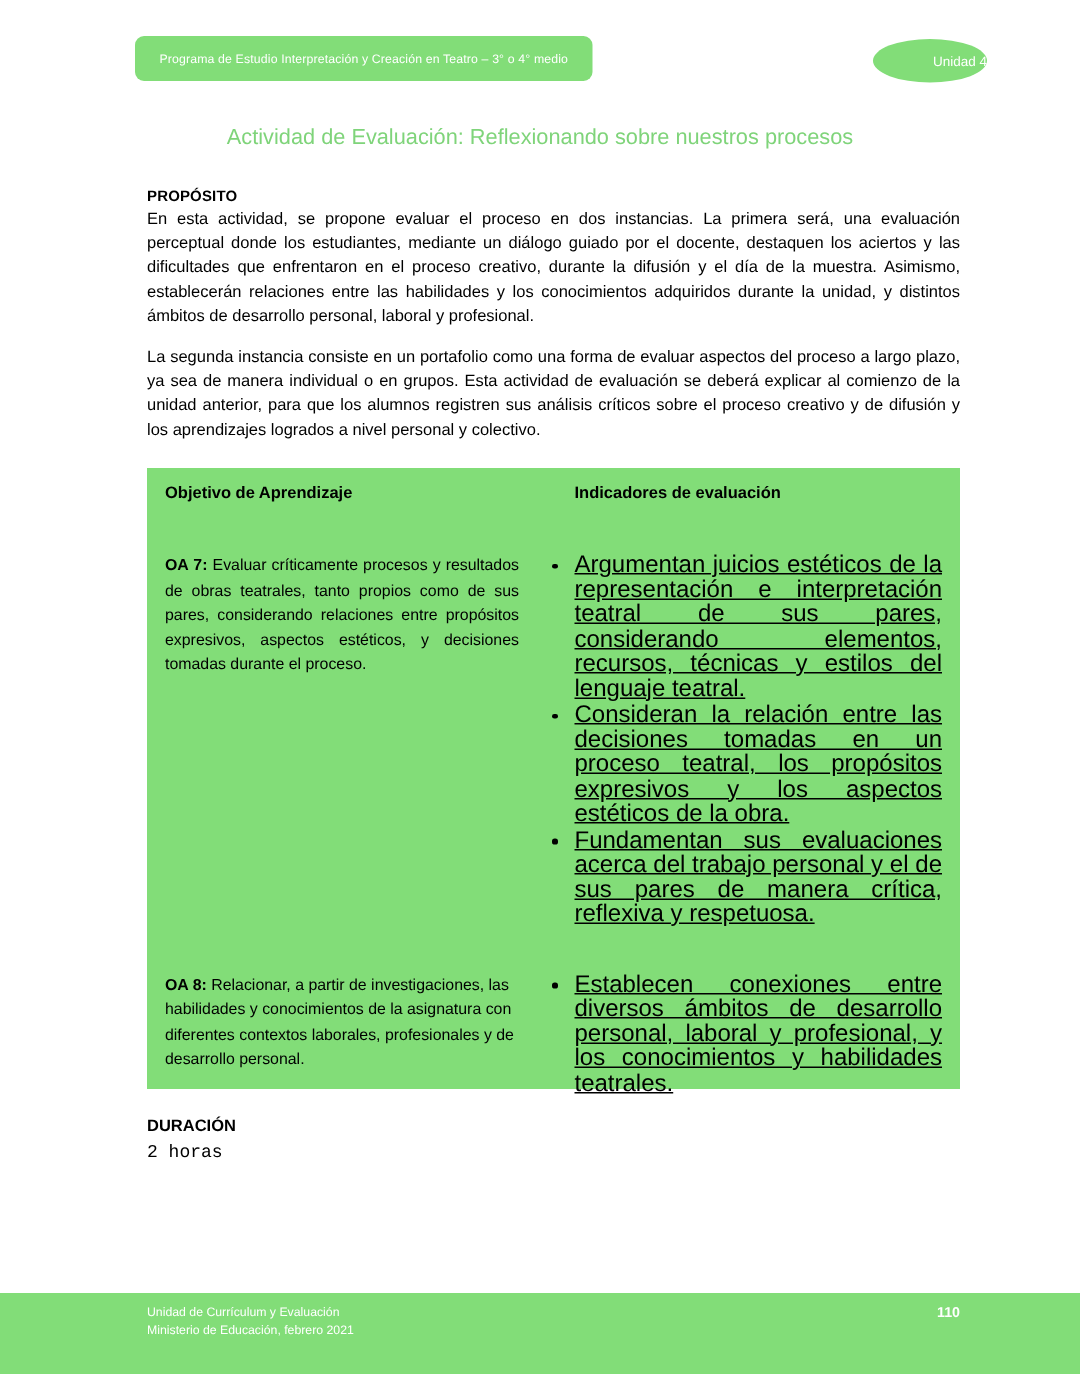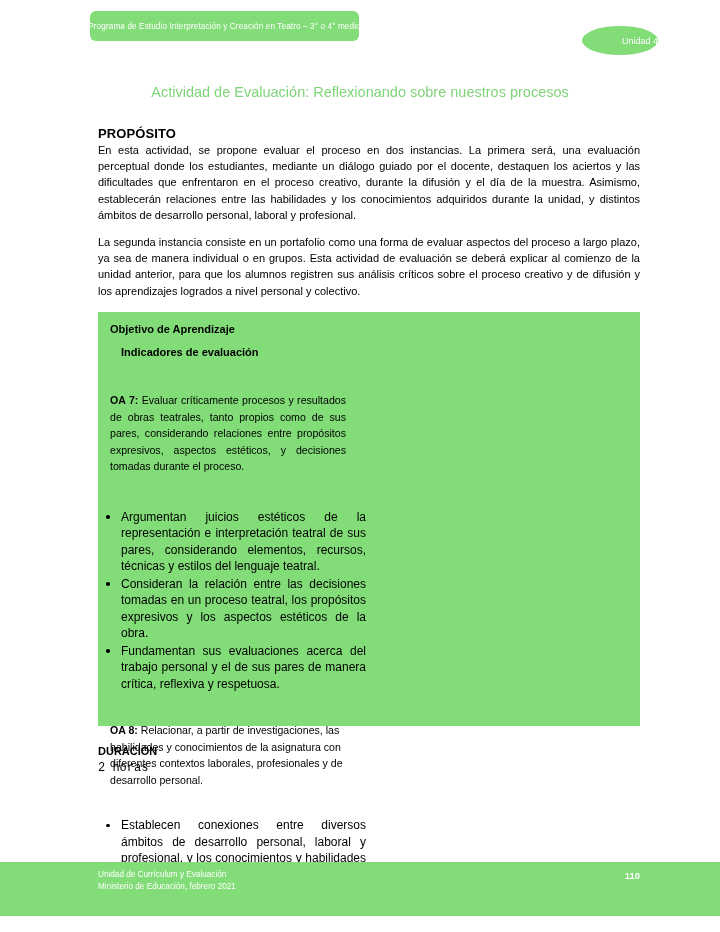--- a/index.html
+++ b/index.html
@@ -13,22 +13,22 @@
     position: relative;
     font-family: "Liberation Sans", sans-serif;
     color: #000000;
     overflow: hidden;
   }
 
   
   .header-band {
     position: absolute;
     left: 90px;
-    top: 11px;
-    width: 269px;
+    top: 24px;
+    width: 305px;
     height: 30px;
     background: #82dd78;
     border-radius: 6px;
     display: flex;
     align-items: center;
     justify-content: center;
   }
   .header-band .htext {
     color: #ffffff;
     font-size: 8.2px;
@@ -65,21 +65,21 @@
   }
 
   
   .content {
     position: absolute;
     left: 98px;
     top: 126px;
     width: 542px;
   }
   .section-label {
-    font-size: 13px;
+    font-size: 10px;
     font-weight: bold;
     letter-spacing: 0.1px;
     margin: 0 0 1px 0;
   }
   .para {
     font-size: 11px;
     line-height: 16.2px;
     text-align: justify;
     margin: 0;
   }
@@ -92,21 +92,20 @@
     position: absolute;
     left: 98px;
     top: 312px;
     width: 542px;
     height: 414px;
     background: #82dd78;
   }
   .oa-row {
     display: flex;
     width: 100%;
-    flex-direction: column;
   }
   .col-left {
     width: 262px;
     box-sizing: border-box;
     padding: 0 14px 0 12px;
   }
   .col-right {
     width: 280px;
     box-sizing: border-box;
     padding: 0 12px 0 0;
@@ -131,25 +130,26 @@
   .oa-code {
     font-weight: bold;
   }
   ul.ind-list {
     list-style: none;
     margin: 0;
     padding: 0;
   }
   ul.ind-list li {
     position: relative;
-    font-size: 12px;
+    font-size: 16px;
     line-height: 16.5px;
     text-align: justify;
     padding-left: 23px;
     margin-bottom: 1px;
+    text-decoration: underline;
   }
   ul.ind-list li::before {
     content: "";
     position: absolute;
     left: 8px;
     top: 6.5px;
     width: 3.5px;
     height: 3.5px;
     background: #000000;
     border-radius: 50%;

